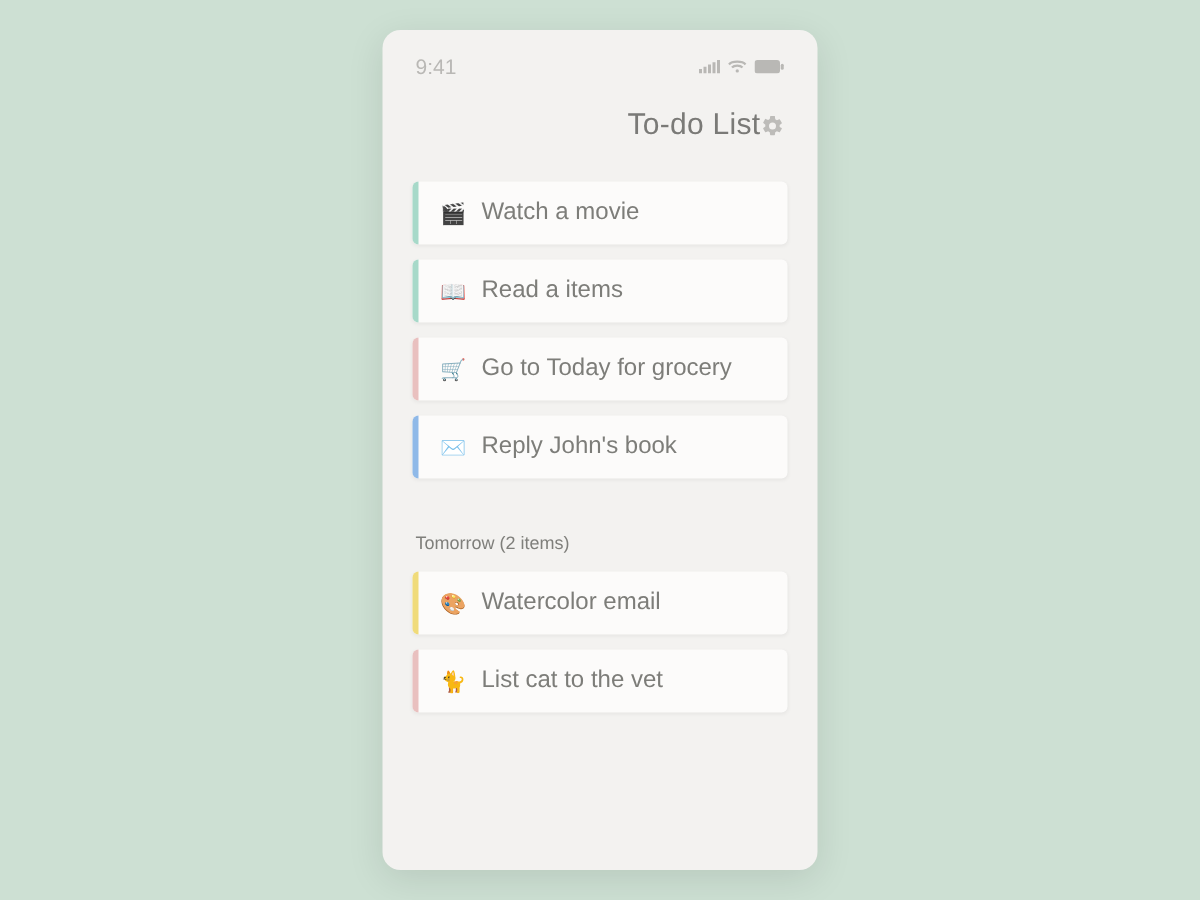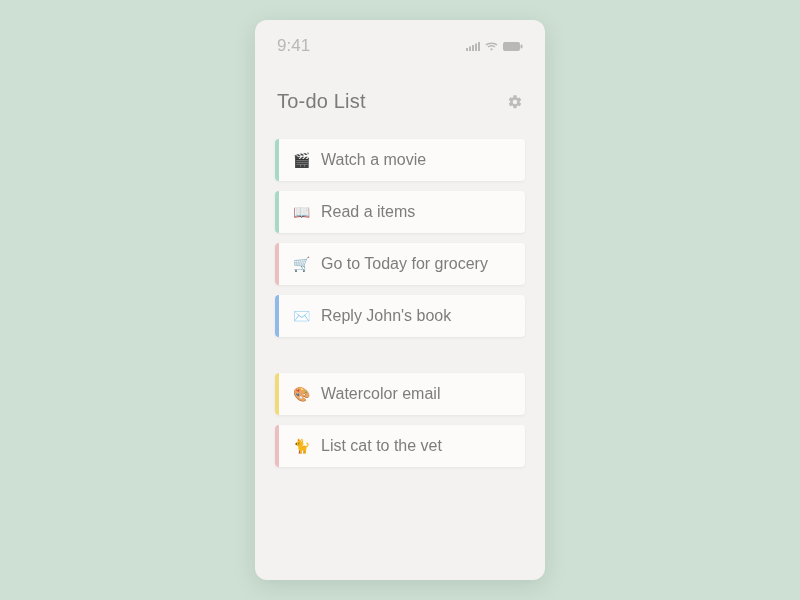--- a/index.html
+++ b/index.html
@@ -18,31 +18,31 @@
     border-radius: 12px;
     box-shadow: 0 6px 24px rgba(0,0,0,0.10);
     padding: 16px 20px 20px 20px;
     display: flex;
     flex-direction: column;
   }
   .status-bar {
     display: flex;
     justify-content: space-between;
     align-items: center;
-    font-size: 17px;
+    font-size: 14px;
     color: #b9b8b5;
-    margin-bottom: 34px;
+    margin-bottom: 20px;
     padding: 0 2px;
   }
   .status-right { display: flex; gap: 5px; align-items: center; }
   .signal-icon, .wifi-icon, .battery-icon { display: inline-block; }
   .signal-icon svg, .wifi-icon svg, .battery-icon svg { display:block; }
   .header {
     display: flex;
-    justify-content: space-between;
+    justify-content: flex-end;
     align-items: center;
     margin-bottom: 26px;
     padding: 0 2px;
   }
   .title {
     font-size: 20px;
     font-weight: 500;
     color: #7a7a77;
     letter-spacing: 0.2px;
   }
@@ -150,20 +150,21 @@
       <div class="text">Go to Today for grocery</div>
     </div>
     <div class="card">
       <div class="stripe" style="background:#8fb9e8"></div>
       <div class="icon">✉️</div>
       <div class="text">Reply John's book</div>
     </div>
   </div>
 
   <div class="section">
+    <div class="section-label">Tomorrow (2 items)</div>
 
     <div class="card">
       <div class="stripe" style="background:#f0db7a"></div>
       <div class="icon">🎨</div>
       <div class="text">Watercolor email</div>
     </div>
     <div class="card">
       <div class="stripe" style="background:#e9c0bf"></div>
       <div class="icon">🐈</div>
       <div class="text">List cat to the vet</div>

